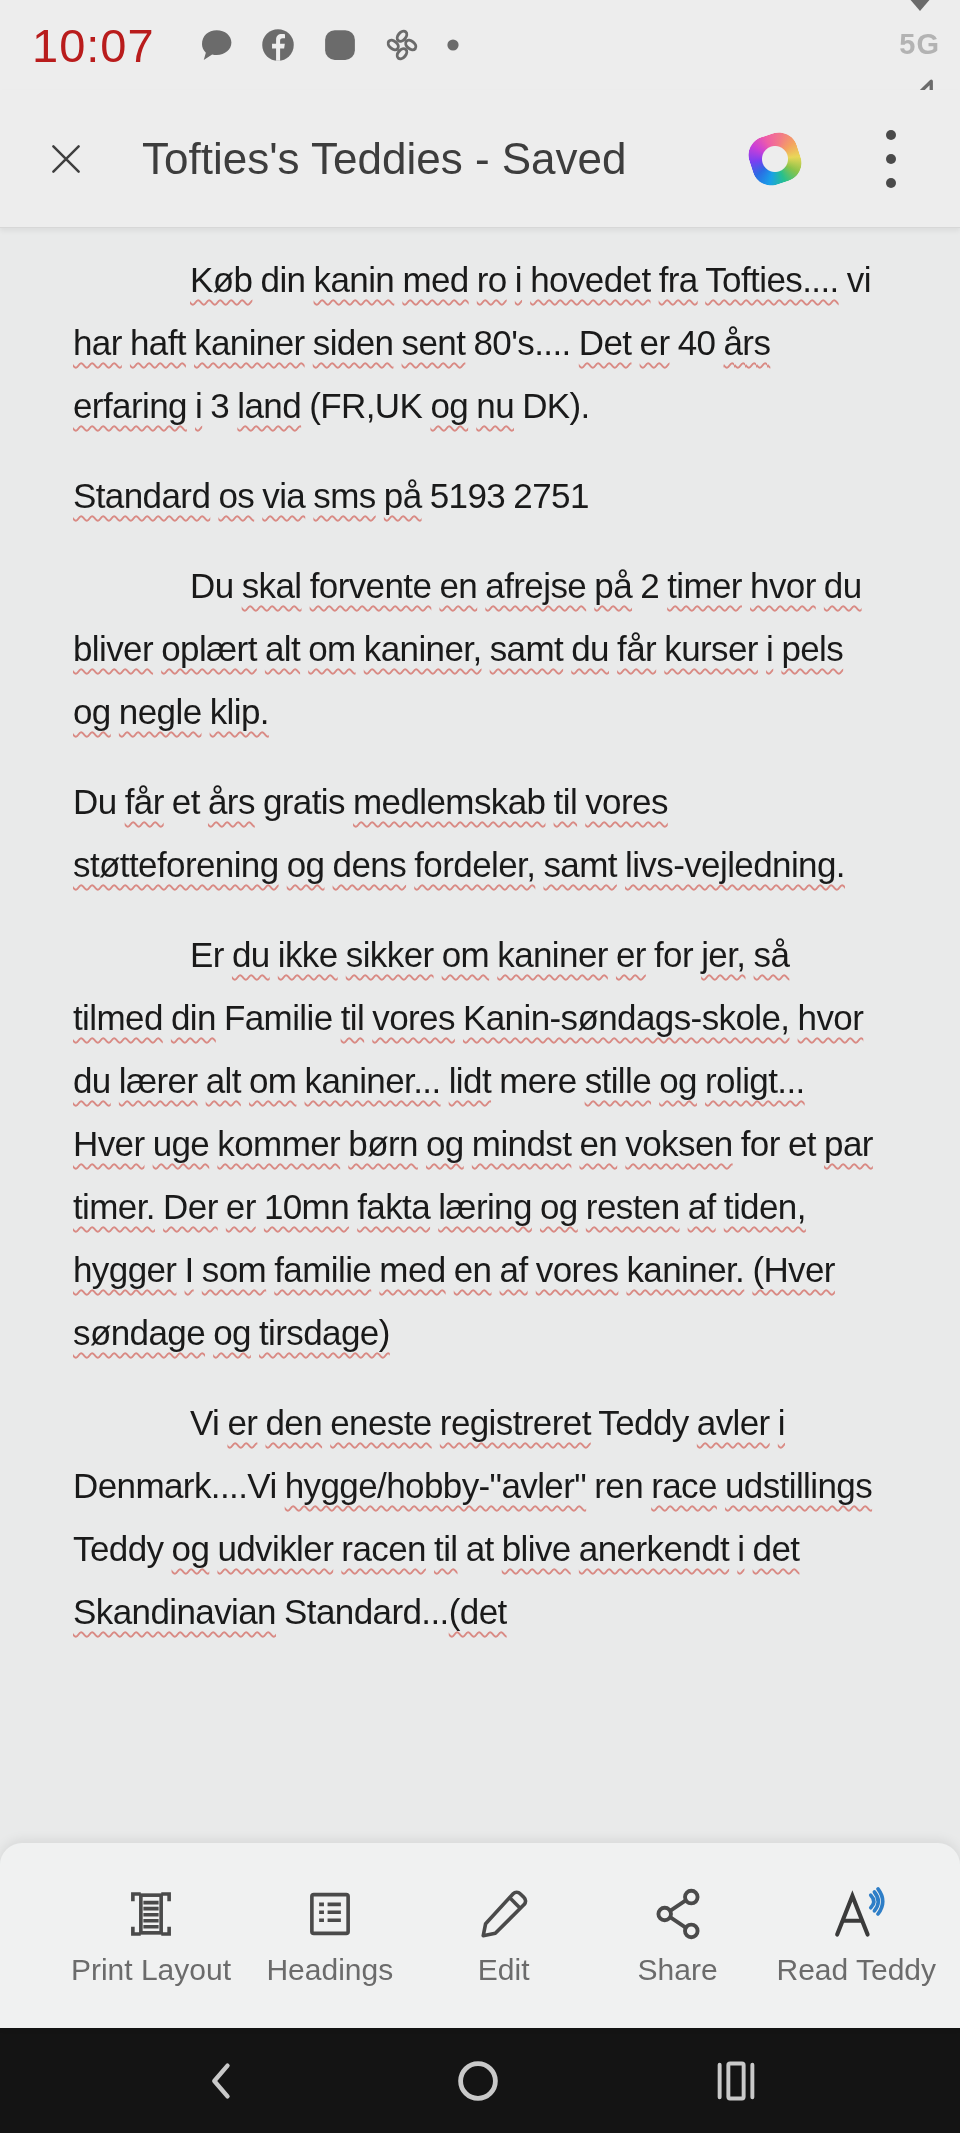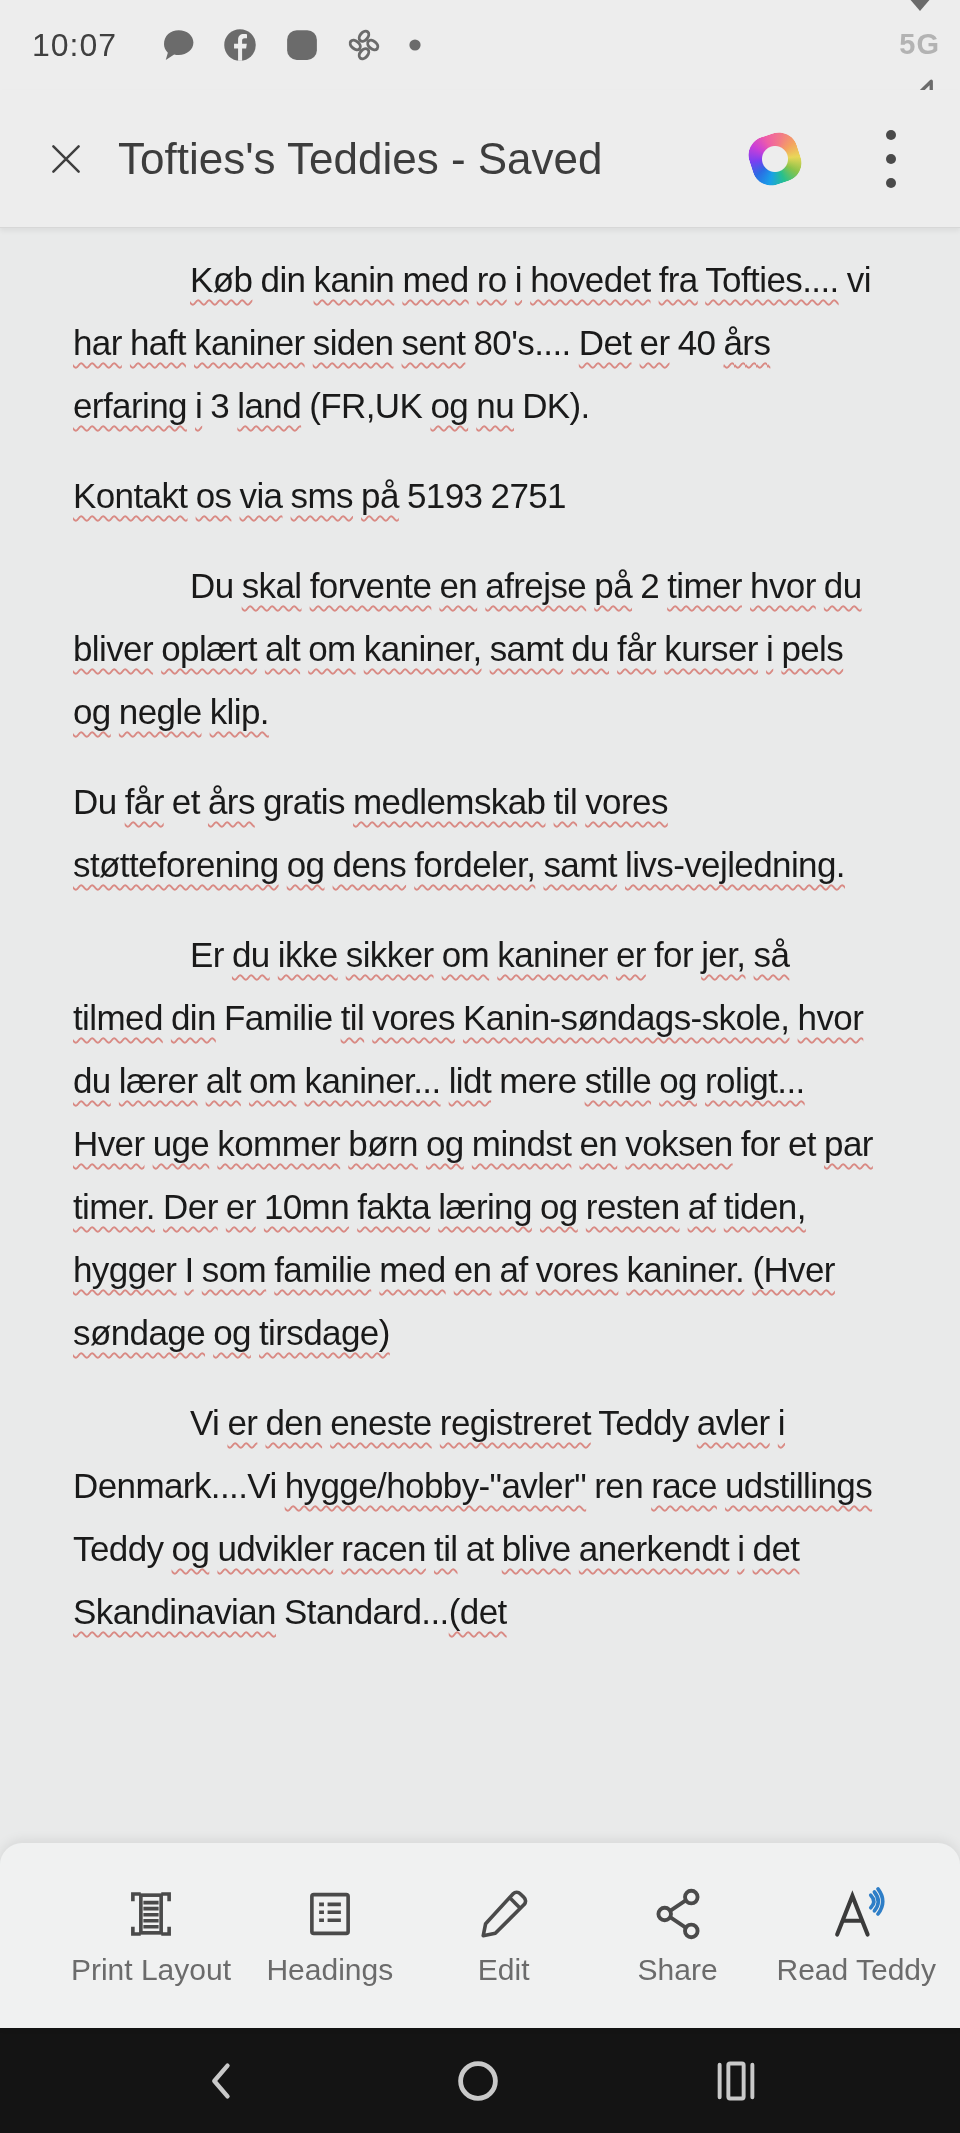--- a/index.html
+++ b/index.html
@@ -1,30 +1,30 @@
 <!DOCTYPE html>
 <html><head>
 <meta charset="utf-8">
 <style>
   html,body{margin:0;padding:0;width:960px;height:2133px;overflow:hidden;
     font-family:"Liberation Sans",sans-serif;background:#e9eaea;position:relative;}
   .abs{position:absolute;left:0;right:0;padding-left:47px;}
 
   
   .status-bar{top:0;height:90px;background:#ededed;display:flex;align-items:center;padding:0 20px 0 32px;box-sizing:border-box;}
-  .time{font-size:32px;color:#404040;letter-spacing:1px;}
+  .time{font-size:47px;color:#b91c1c;letter-spacing:1px;}
   .notif-icons{display:flex;align-items:center;gap:20px;margin-left:40px;}
   .status-right{margin-left:auto;display:flex;align-items:center;gap:13px;flex-direction:column;}
   .net-label{font-size:29px;font-weight:bold;color:#b3b3b3;letter-spacing:1px;}
 
   
   .app-header{top:90px;height:138px;background:#ededed;display:flex;align-items:center;
     padding:0 64px 0 46px;box-sizing:border-box;border-bottom:1px solid #d7d7d7;
     box-shadow:0 3px 5px rgba(0,0,0,0.06);z-index:2;}
-  .doc-title{font-size:44px;color:#3d3d3d;margin-left:32px;flex:1;white-space:nowrap;overflow:hidden;text-overflow:ellipsis;}
+  .doc-title{font-size:44px;color:#3d3d3d;margin-left:56px;flex:1;white-space:nowrap;overflow:hidden;text-overflow:ellipsis;}
   .copilot{width:50px;height:50px;border-radius:38%;flex:0 0 auto;
     background:conic-gradient(from 210deg,#19a0e8,#2b6be3,#7a3ff2,#c93fd8,#ef5da8,#f2788a,#f4a261,#e9d758,#8bc34a,#27c08d,#19a0e8);
     -webkit-mask:radial-gradient(closest-side,transparent 50%,#000 54%);
     mask:radial-gradient(closest-side,transparent 50%,#000 54%);
     transform:rotate(-18deg);}
   .menu-dots{margin-left:86px;display:flex;flex-direction:column;gap:14px;align-items:center;cursor:pointer;}
   .menu-dots i{width:10px;height:10px;border-radius:50%;background:#4a4a4a;}
 
   
   .doc-area{top:228px;height:1615px;background:#e9eaea;overflow:hidden;
@@ -123,21 +123,21 @@
   <span class="copilot"></span>
   <span class="menu-dots">
       <i></i>
       <i></i>
       <i></i>
     </span>
 </div>
 
 <div class="abs doc-area">
     <p class="para indent"><span class="sp">Køb</span> <span>din</span> <span class="sp">kanin</span> <span class="sp">med</span> <span class="sp">ro</span> <span class="sp">i</span> <span class="sp">hovedet</span> <span class="sp">fra</span> <span class="sp">Tofties....</span> <span>vi</span> <span class="sp">har</span> <span class="sp">haft</span> <span class="sp">kaniner</span> <span class="sp">siden</span> <span class="sp">sent</span> <span>80's....</span> <span class="sp">Det</span> <span class="sp">er</span> <span>40</span> <span class="sp">års</span> <span class="sp">erfaring</span> <span class="sp">i</span> <span>3</span> <span class="sp">land</span> <span>(FR,UK</span> <span class="sp">og</span> <span class="sp">nu</span> <span>DK).</span></p>
-    <p class="para"><span class="sp">Kontakt</span> <span class="sp">os</span> <span class="sp">via</span> <span class="sp">sms</span> <span class="sp">på</span> <span>5193 2751</span></p>
+    <p class="para"><span class="sp">Standard</span> <span class="sp">os</span> <span class="sp">via</span> <span class="sp">sms</span> <span class="sp">på</span> <span>5193 2751</span></p>
     <p class="para indent"><span>Du</span> <span class="sp">skal</span> <span class="sp">forvente</span> <span class="sp">en</span> <span class="sp">afrejse</span> <span class="sp">på</span> <span>2</span> <span class="sp">timer</span> <span class="sp">hvor</span> <span class="sp">du</span> <span class="sp">bliver</span> <span class="sp">oplært</span> <span class="sp">alt</span> <span class="sp">om</span> <span class="sp">kaniner,</span> <span class="sp">samt</span> <span class="sp">du</span> <span class="sp">får</span> <span class="sp">kurser</span> <span class="sp">i</span> <span class="sp">pels</span> <span class="sp">og</span> <span class="sp">negle</span> <span class="sp">klip.</span></p>
     <p class="para"><span>Du</span> <span class="sp">får</span> <span>et</span> <span class="sp">års</span> <span>gratis</span> <span class="sp">medlemskab</span> <span class="sp">til</span> <span class="sp">vores</span> <span class="sp">støtteforening</span> <span class="sp">og</span> <span class="sp">dens</span> <span class="sp">fordeler,</span> <span class="sp">samt</span> <span class="sp">livs-vejledning.</span></p>
     <p class="para indent"><span>Er</span> <span class="sp">du</span> <span class="sp">ikke</span> <span class="sp">sikker</span> <span class="sp">om</span> <span class="sp">kaniner</span> <span class="sp">er</span> <span>for</span> <span class="sp">jer,</span> <span class="sp">så</span> <span class="sp">tilmed</span> <span class="sp">din</span> <span>Familie</span> <span class="sp">til</span> <span class="sp">vores</span> <span class="sp">Kanin-søndags-skole,</span> <span class="sp">hvor</span> <span class="sp">du</span> <span class="sp">lærer</span> <span class="sp">alt</span> <span class="sp">om</span> <span class="sp">kaniner...</span> <span class="sp">lidt</span> <span>mere</span> <span class="sp">stille</span> <span class="sp">og</span> <span class="sp">roligt...</span> <span class="sp">Hver</span> <span class="sp">uge</span> <span class="sp">kommer</span> <span class="sp">børn</span> <span class="sp">og</span> <span class="sp">mindst</span> <span class="sp">en</span> <span class="sp">voksen</span> <span>for</span> <span>et</span> <span class="sp">par</span> <span class="sp">timer.</span> <span class="sp">Der</span> <span class="sp">er</span> <span class="sp">10mn</span> <span class="sp">fakta</span> <span class="sp">læring</span> <span class="sp">og</span> <span class="sp">resten</span> <span class="sp">af</span> <span class="sp">tiden,</span> <span class="sp">hygger</span> <span class="sp">I</span> <span class="sp">som</span> <span class="sp">familie</span> <span class="sp">med</span> <span class="sp">en</span> <span class="sp">af</span> <span class="sp">vores</span> <span class="sp">kaniner.</span> <span class="sp">(Hver</span> <span class="sp">søndage</span> <span class="sp">og</span> <span class="sp">tirsdage)</span></p>
     <p class="para indent"><span>Vi</span> <span class="sp">er</span> <span class="sp">den</span> <span class="sp">eneste</span> <span class="sp">registreret</span> <span>Teddy</span> <span class="sp">avler</span> <span class="sp">i</span> <span>Denmark....Vi</span> <span class="sp">hygge/hobby-"avler"</span> <span>ren</span> <span class="sp">race</span> <span class="sp">udstillings</span> <span>Teddy</span> <span class="sp">og</span> <span class="sp">udvikler</span> <span class="sp">racen</span> <span class="sp">til</span> <span>at</span> <span class="sp">blive</span> <span class="sp">anerkendt</span> <span class="sp">i</span> <span class="sp">det</span> <span class="sp">Skandinavian</span> <span>Standard...</span><span class="sp">(det</span></p>
   </div>
 
 <div class="abs bottom-toolbar">
   <div class="tb-item">
     <span>
       <svg width="58" height="58" viewBox="0 0 24 24" fill="none" stroke="#4a4a4a" stroke-width="1.5" stroke-linecap="square">

